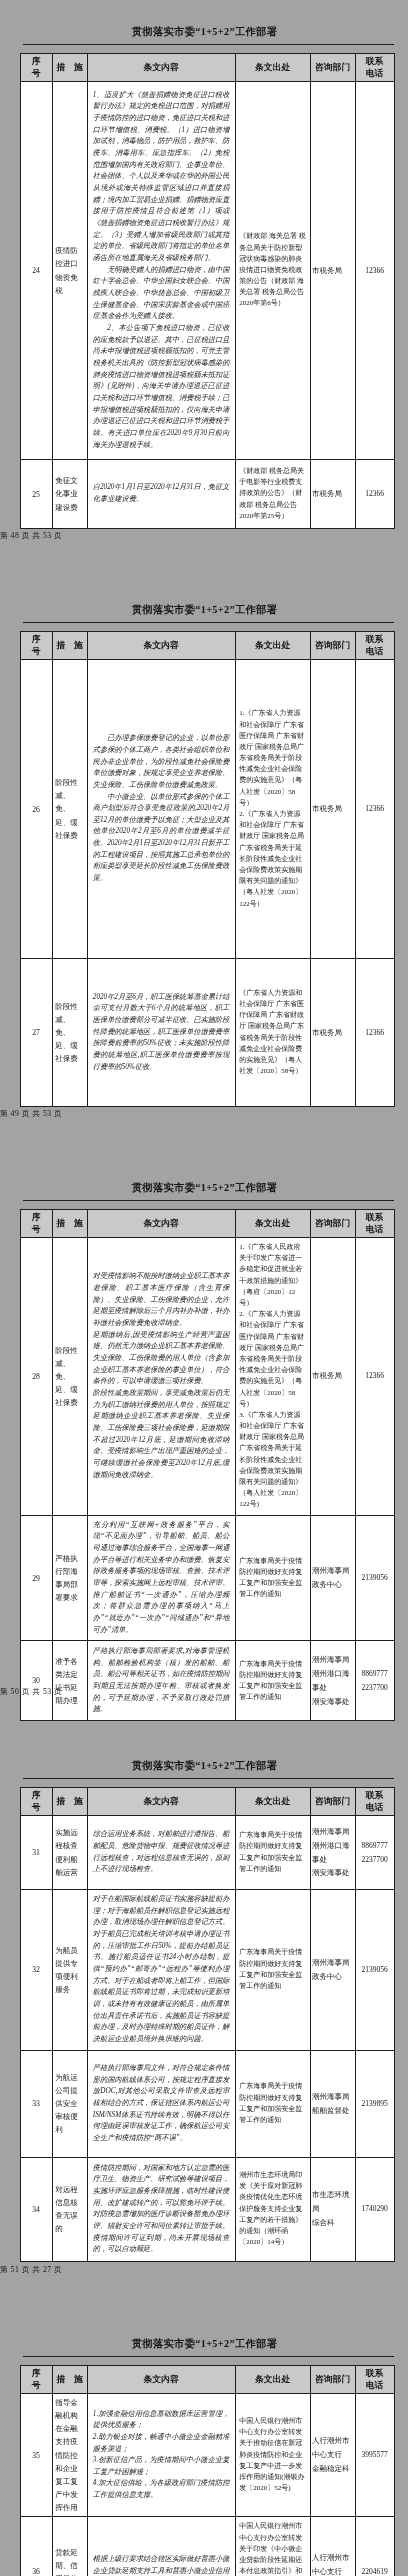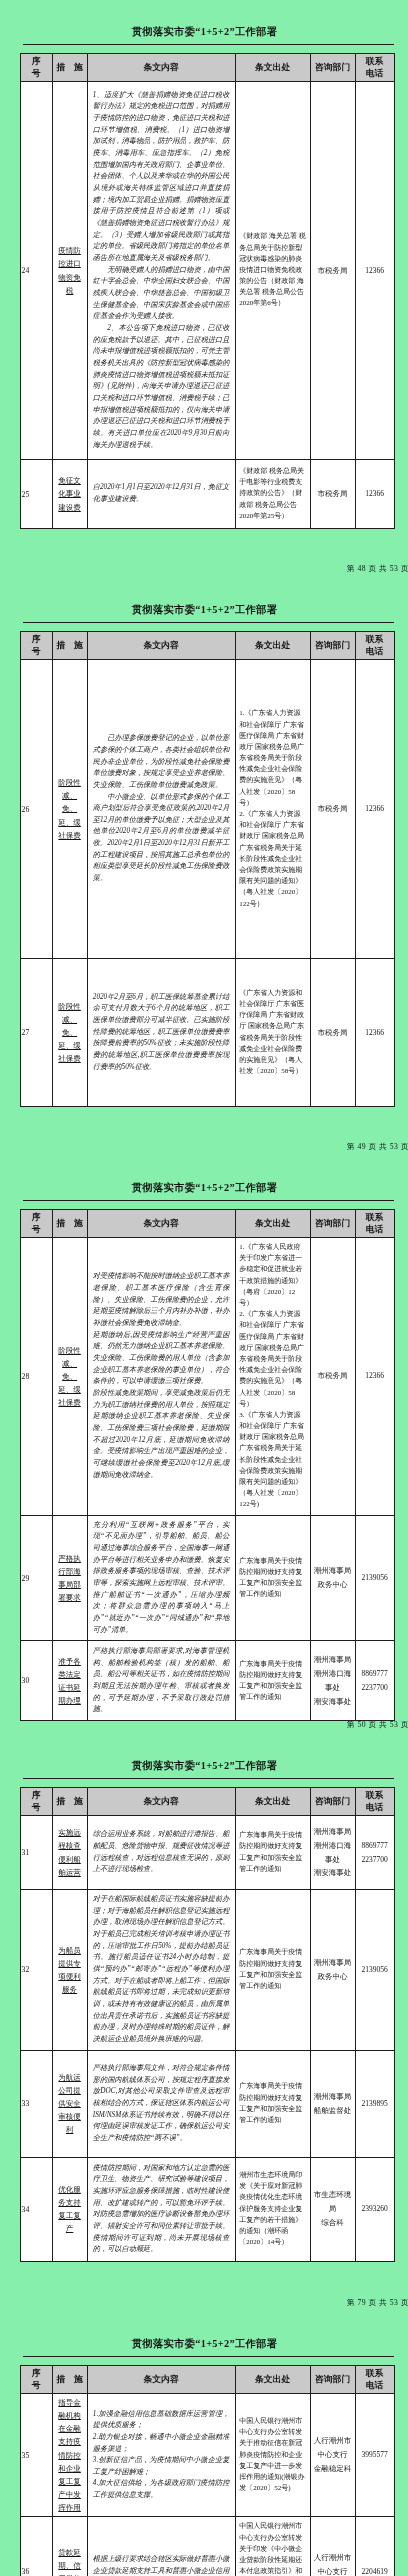--- a/index.html
+++ b/index.html
@@ -3,47 +3,47 @@
 <meta charset="utf-8">
 <style>
   * { box-sizing: border-box; }
   html, body { margin: 0; padding: 0; }
   body {
     width: 409px; height: 3468px;
     background: #ffffff;
     font-family: "Liberation Serif", "DejaVu Serif", serif;
     color: #161616;
   }
-  .page { position: relative; width: 409px; height: 578px; overflow: hidden; background: #86efac; }
+  .page { position: relative; width: 409px; height: 578px; overflow: hidden; background: #a3a3a3; }
   .page-title {
     position: absolute; top: 25px; left: 0; width: 100%;
     text-align: center; font-size: 10.3px; font-weight: 700; letter-spacing: 0.3px;
   }
   .title-rule { position: absolute; top: 44px; left: 23px; width: 371px; border-top: 1px solid #1d1d1d; }
   .tbl {
     position: absolute; top: 53px; left: 19.6px; width: 374px;
     border-collapse: collapse; table-layout: fixed;
   }
   .tbl th {
     background: #c9c9c9; border: 1px solid #1d1d1d;
     font-size: 8.8px; font-weight: 700; height: 28px;
     text-align: center; vertical-align: middle;
     white-space: pre-line; line-height: 1.3; padding: 1px;
   }
   .tbl td { border: 1px solid #1d1d1d; vertical-align: middle; font-size: 7.2px; background: #fff; }
-  td.c-no      { text-align: left; font-size: 7.7px; }
-  td.c-measure { text-align: center; padding: 2.1px 2.6px; line-height: 1.75; font-size: 7.5px; text-decoration: underline; }
+  td.c-no      { text-align: center; font-size: 7.7px; }
+  td.c-measure { padding: 2.1px 2.6px; line-height: 1.75; font-size: 7.5px; }
   td.c-content { padding: 4.1px 5.2px; line-height: 1.62; text-align: justify; font-style: italic; }
   .para.indent { text-indent: 2em; }
   td.c-source  { padding: 4.1px 3.6px; line-height: 1.6; font-size: 7px; text-align: left; }
-  td.c-dept    { text-align: center; white-space: pre-line; line-height: 1.85; padding: 2.1px 1.5px; font-size: 7.5px; }
+  td.c-dept    { white-space: pre-line; line-height: 1.85; padding: 2.1px 1.5px; font-size: 7.5px; }
   td.c-phone   { text-align: center; white-space: pre-line; line-height: 1.85; font-size: 7.5px; }
   .page-footer {
-    position: absolute; top: 564px; left: 0; width: 100%;
-    text-align: right; font-size: 7.7px; letter-spacing: 0.5px;
+    position: absolute; top: 531px; left: 0; width: 100%;
+    text-align: left; font-size: 7.7px; letter-spacing: 0.5px;
   }
 </style>
 </head>
 <body>
 
 <div id="pages">
     <section class="page">
       <div class="page-title">贯彻落实市委“1+5+2”工作部署</div>
       <div class="title-rule"></div>
       <table class="tbl">
@@ -287,35 +287,35 @@
             </td>
             <td class="c-source">
               <div class="src-para">广东海事局关于疫情防控期间做好支持复工复产和加强安全监管工作的通知</div>
             </td>
             <td class="c-dept">潮州海事局
 船舶监督处</td>
             <td class="c-phone">2139895</td>
           </tr>
           <tr class="row" style="height: 104px;">
             <td class="c-no">34</td>
-            <td class="c-measure">优化服务支持复工复产</td>
+            <td class="c-measure">对远程信息核查无误的</td>
             <td class="c-content">
               <div class="para">疫情防控期间，对国家和地方认定急需的医疗卫生、物资生产、研究试验等建设项目，实施环评应急服务保障措施，临时性建设使用、改扩建或转产的，可以豁免环评手续。</div>
               <div class="para">对防疫急需增加的医疗诊断设备豁免办理环评、辐射安全许可和同位素转让审批手续。疫情期间许可证到期，尚未开展现场核查的，可以自动顺延。</div>
             </td>
             <td class="c-source">
               <div class="src-para">潮州市生态环境局印发《关于应对新冠肺炎疫情优化生态环境保护服务支持企业复工复产的若干措施》的通知（潮环函〔2020〕14号）</div>
             </td>
             <td class="c-dept">市生态环境局
 综合科</td>
-            <td class="c-phone">2393260</td>
-          </tr>
-        </tbody>
-      </table>
-      <div class="page-footer">第 79 页 共 53 页</div>
+            <td class="c-phone">1740290</td>
+          </tr>
+        </tbody>
+      </table>
+      <div class="page-footer">第 51 页 共 27 页</div>
     </section>
     <section class="page">
       <div class="page-title">贯彻落实市委“1+5+2”工作部署</div>
       <div class="title-rule"></div>
       <table class="tbl">
         <colgroup>
           <col style="width: 32px;">
           <col style="width: 35px;">
           <col style="width: 148px;">
           <col style="width: 75px;">

